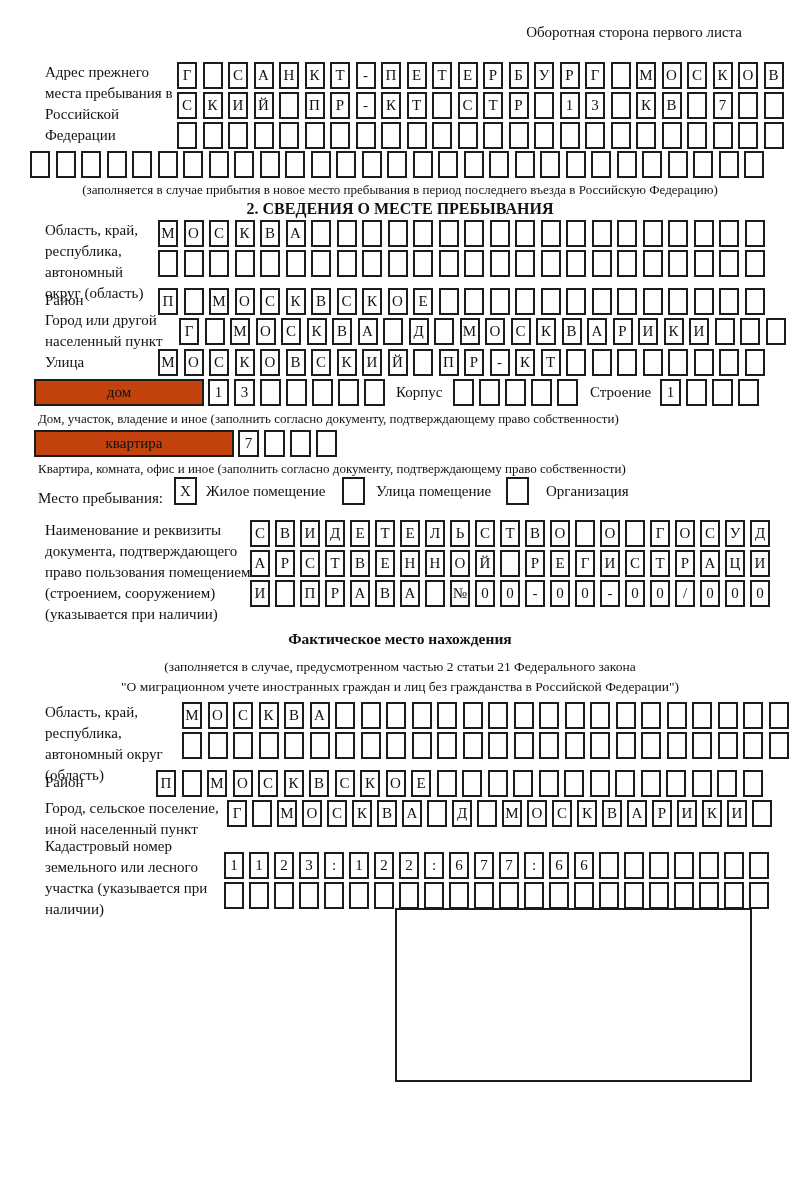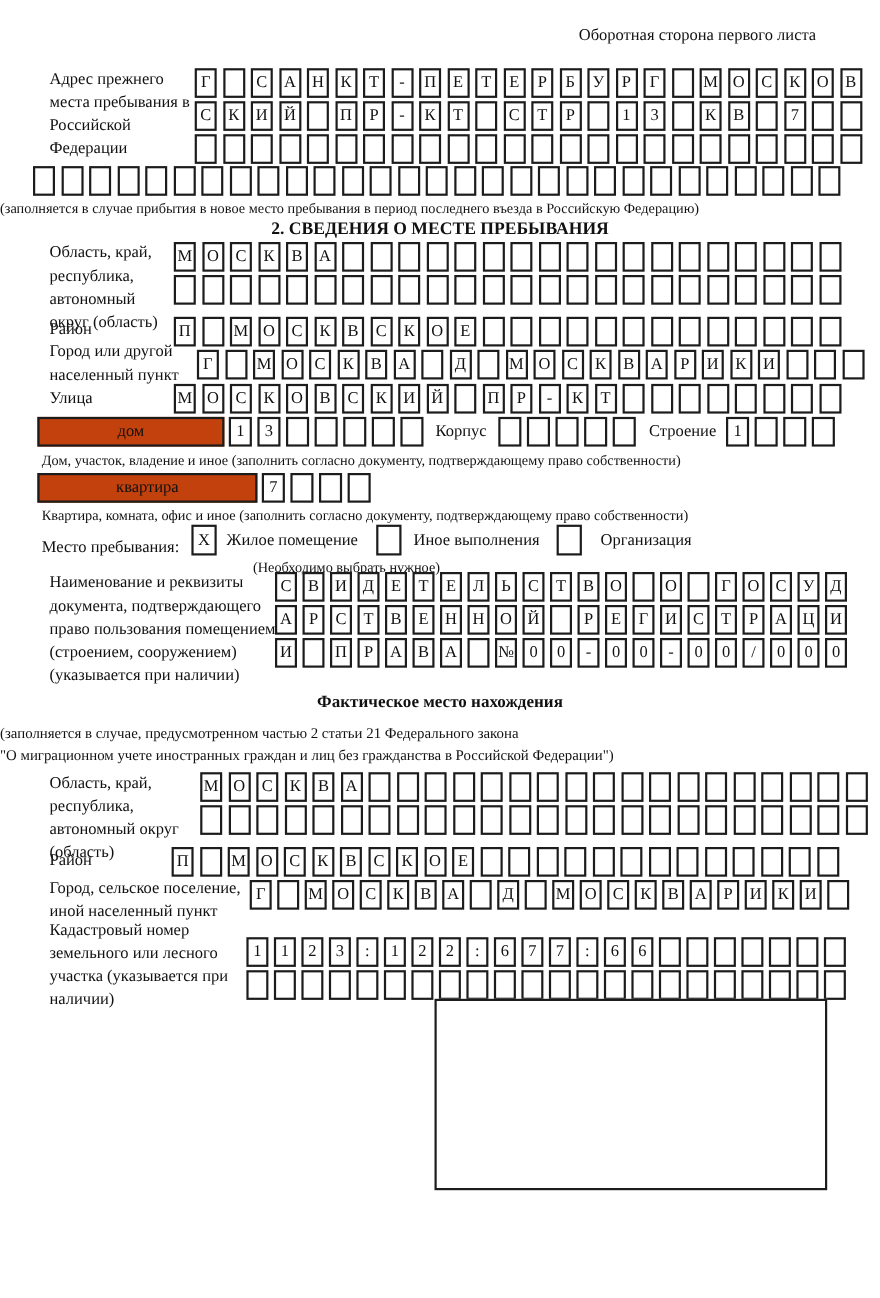--- a/index.html
+++ b/index.html
@@ -2,21 +2,21 @@
 <html><head>
 <meta charset="utf-8">
 <style>
   html,body{margin:0;padding:0;background:#fff;}
   .page{position:relative;width:800px;height:1180px;background:#ffffff;
         font-family:"Liberation Serif",serif;color:#111;overflow:hidden;}
   .abs{position:absolute;}
   .lbl{font-size:15px;line-height:21px;}
   .note{font-size:13px;line-height:18px;}
   .title{font-size:16px;font-weight:bold;text-align:center;width:800px;left:0;}
-  .center{text-align:left;}
+  .center{text-align:center;}
   .boxrow{white-space:nowrap;height:27px;}
   .cell{display:inline-block;box-sizing:border-box;width:20px;height:27px;
         border:2px solid #1c1c1c;margin-right:5.5px;text-align:center;
         font-size:15px;line-height:23px;vertical-align:top;background:#fff;}
   .p25 .cell{margin-right:5px;}
   .p26 .cell{width:21px;margin-right:5px;}
   .widebox{box-sizing:border-box;border:2px solid #1c1c1c;height:27px;
            text-align:center;font-size:15px;line-height:23px;background:#c2410c;}
   .chk{box-sizing:border-box;width:23px;height:28px;border:2px solid #1c1c1c;
        text-align:center;font-size:15px;line-height:24px;background:#fff;}
@@ -60,24 +60,23 @@
   <div class="abs note" style="left:38px;top:410px;width:740px;">Дом, участок, владение и иное (заполнить согласно документу, подтверждающему право собственности)</div>
 
   <div class="abs widebox" style="left:34px;top:430px;width:200px;">квартира</div>
   <div class="abs boxrow p26" style="left:238px;top:430px;"><span class="cell">7</span><span class="cell">&nbsp;</span><span class="cell">&nbsp;</span><span class="cell">&nbsp;</span></div>
   <div class="abs note" style="left:38px;top:460px;width:740px;">Квартира, комната, офис и иное (заполнить согласно документу, подтверждающему право собственности)</div>
 
   <div class="abs lbl" style="left:38px;top:488px;">Место пребывания:</div>
   <div class="abs chk" style="left:174px;top:477px;">X</div>
   <div class="abs lbl" style="left:206px;top:481px;">Жилое помещение</div>
   <div class="abs chk" style="left:342px;top:477px;"></div>
-  <div class="abs lbl" style="left:376px;top:481px;">Иное выполнения</div>
+  <div class="abs lbl" style="left:376px;top:481px;">Улица помещение</div>
   <div class="abs chk" style="left:506px;top:477px;"></div>
   <div class="abs lbl" style="left:546px;top:481px;">Организация</div>
-  <div class="abs note center" style="left:230px;top:507px;width:230px;">(Необходимо выбрать нужное)</div>
 
   <div class="abs lbl" style="left:45px;top:520px;width:220px;">Наименование и реквизиты документа, подтверждающего право пользования помещением (строением, сооружением) (указывается при наличии)</div>
   <div class="abs boxrow p25" style="left:250px;top:520px;"><span class="cell">С</span><span class="cell">В</span><span class="cell">И</span><span class="cell">Д</span><span class="cell">Е</span><span class="cell">Т</span><span class="cell">Е</span><span class="cell">Л</span><span class="cell">Ь</span><span class="cell">С</span><span class="cell">Т</span><span class="cell">В</span><span class="cell">О</span><span class="cell">&nbsp;</span><span class="cell">О</span><span class="cell">&nbsp;</span><span class="cell">Г</span><span class="cell">О</span><span class="cell">С</span><span class="cell">У</span><span class="cell">Д</span></div>
   <div class="abs boxrow p25" style="left:250px;top:550px;"><span class="cell">А</span><span class="cell">Р</span><span class="cell">С</span><span class="cell">Т</span><span class="cell">В</span><span class="cell">Е</span><span class="cell">Н</span><span class="cell">Н</span><span class="cell">О</span><span class="cell">Й</span><span class="cell">&nbsp;</span><span class="cell">Р</span><span class="cell">Е</span><span class="cell">Г</span><span class="cell">И</span><span class="cell">С</span><span class="cell">Т</span><span class="cell">Р</span><span class="cell">А</span><span class="cell">Ц</span><span class="cell">И</span></div>
   <div class="abs boxrow p25" style="left:250px;top:580px;"><span class="cell">И</span><span class="cell">&nbsp;</span><span class="cell">П</span><span class="cell">Р</span><span class="cell">А</span><span class="cell">В</span><span class="cell">А</span><span class="cell">&nbsp;</span><span class="cell">№</span><span class="cell">0</span><span class="cell">0</span><span class="cell">-</span><span class="cell">0</span><span class="cell">0</span><span class="cell">-</span><span class="cell">0</span><span class="cell">0</span><span class="cell">/</span><span class="cell">0</span><span class="cell">0</span><span class="cell">0</span></div>
 
   <div class="abs title" style="top:630px;font-size:15.5px;">Фактическое место нахождения</div>
   <div class="abs note center" style="left:0;top:658px;width:800px;font-size:13.5px;">(заполняется в случае, предусмотренном частью 2 статьи 21 Федерального закона</div>
   <div class="abs note center" style="left:0;top:678px;width:800px;font-size:13.5px;">"О миграционном учете иностранных граждан и лиц без гражданства в Российской Федерации")</div>
 

